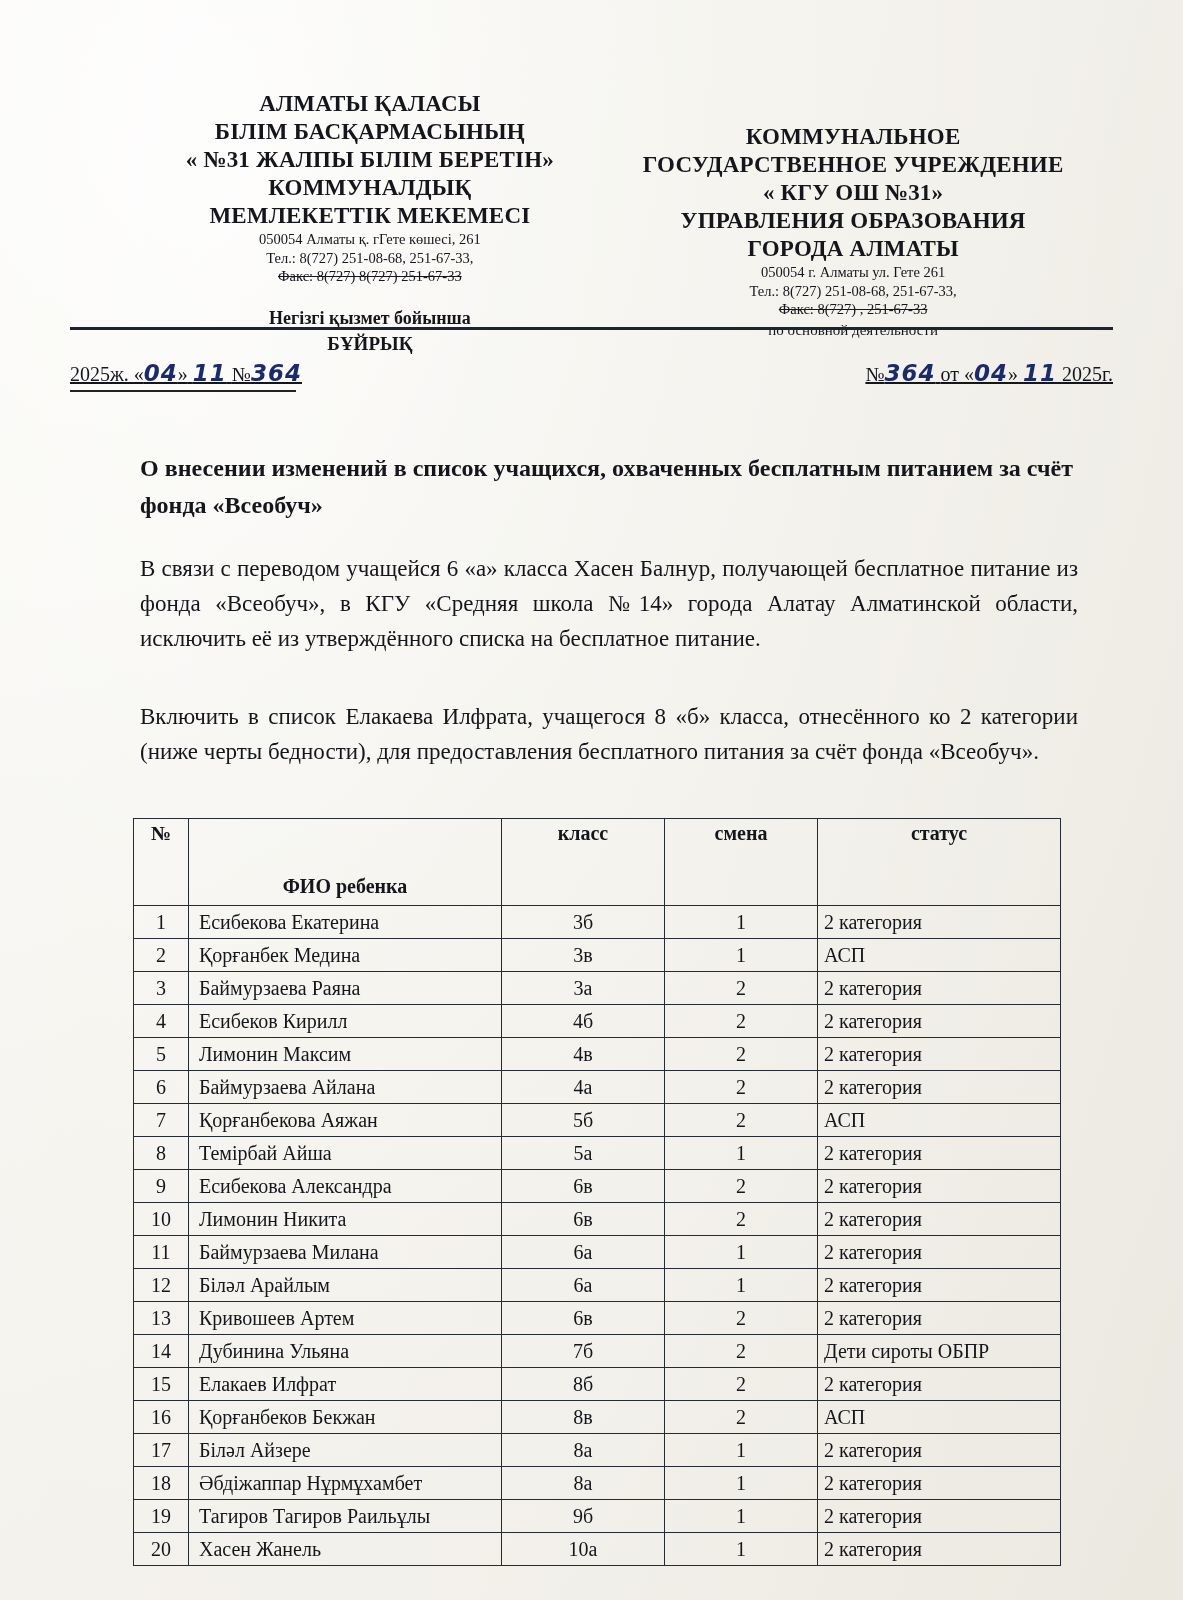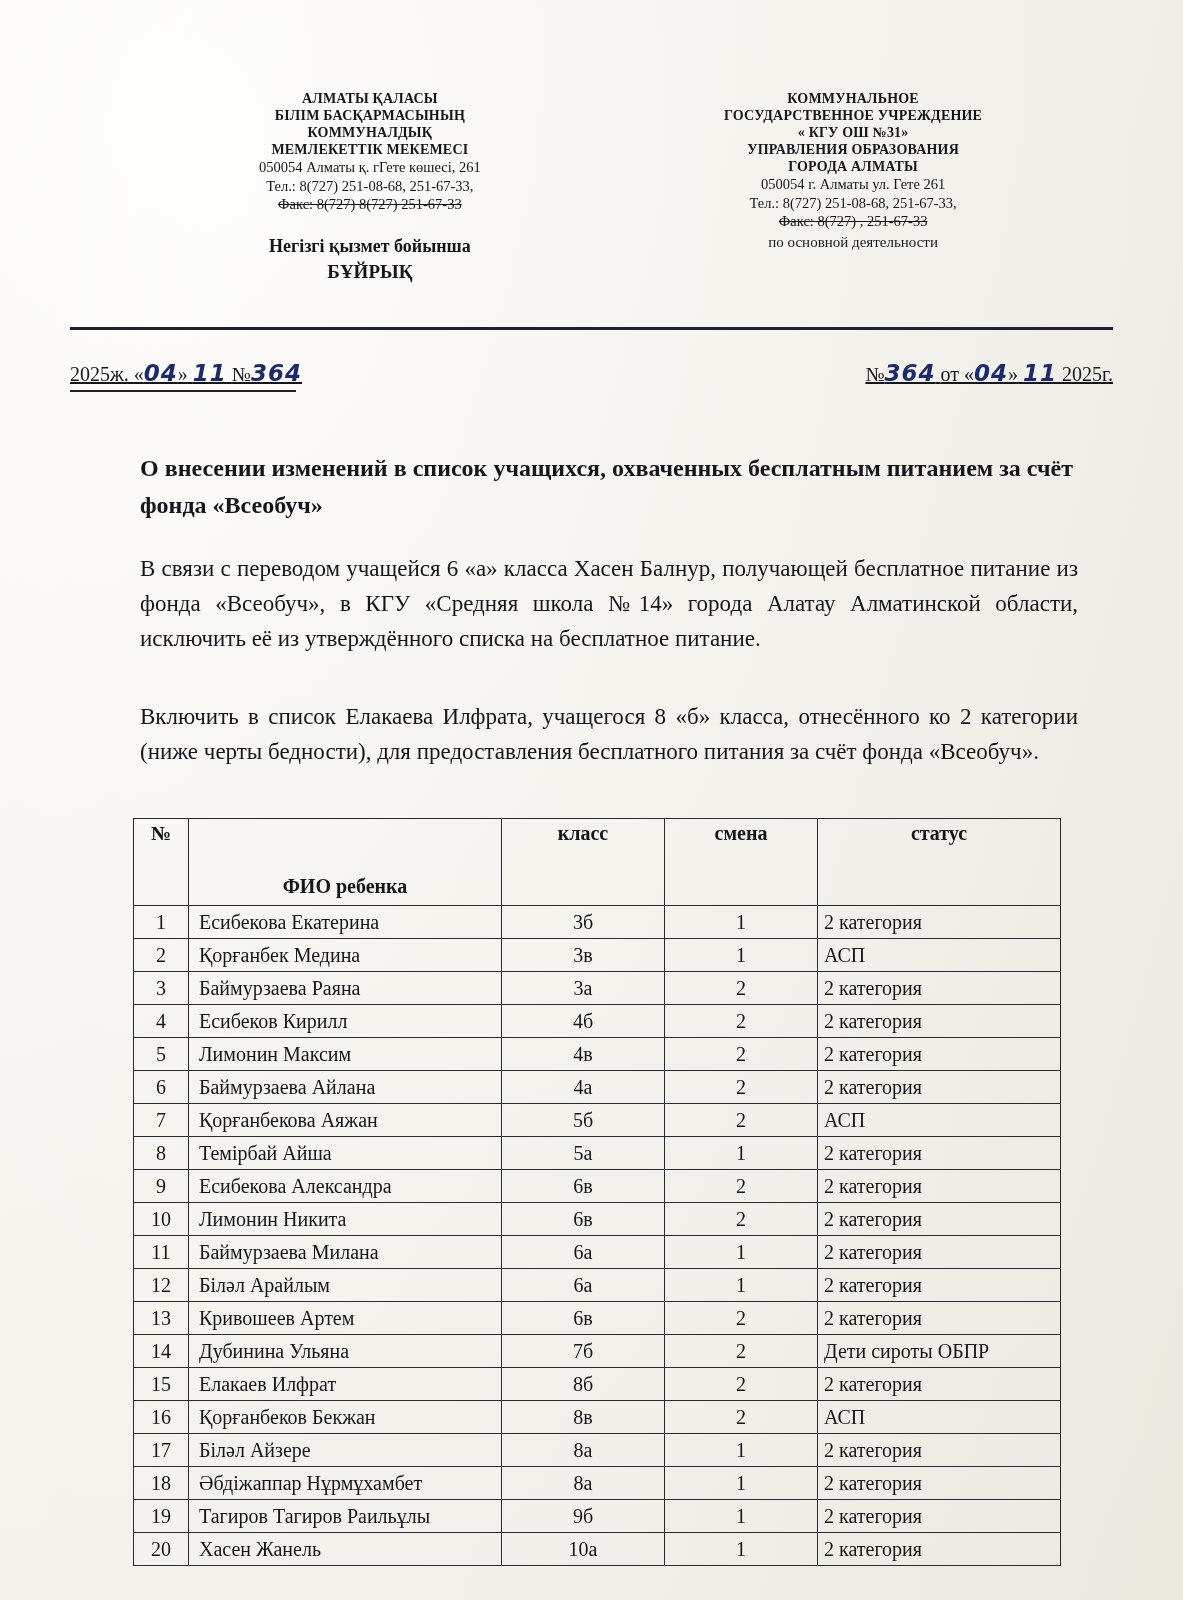--- a/index.html
+++ b/index.html
@@ -36,24 +36,24 @@
     right: 70px;
     display: flex;
     justify-content: space-between;
   }
   .hdr-col {
     width: 46%;
     text-align: center;
     line-height: 1.22;
   }
   .hdr-col.left { margin-left: 60px; }
-  .hdr-col.right { margin-right: 20px; }
+  .hdr-col.right { margin-right: 20px; margin-top: 33px; }
   .hdr-strong {
     font-weight: bold;
-    font-size: 14px;
+    font-size: 23px;
     letter-spacing: 0.2px;
   }
   .hdr-small {
     font-size: 14.5px;
     line-height: 1.28;
   }
   .hdr-strike {
     text-decoration: line-through;
     text-decoration-thickness: 1px;
     text-align: center;
@@ -185,20 +185,21 @@
 <body>
 
 <div class="page">
   <div class="scan-tint"></div>
 
   <div class="header">
 
     <div class="hdr-col left">
       <div class="hdr-strong">АЛМАТЫ ҚАЛАСЫ</div>
       <div class="hdr-strong">БІЛІМ БАСҚАРМАСЫНЫҢ</div>
+      <div class="hdr-strong">« №31 ЖАЛПЫ БІЛІМ БЕРЕТІН»</div>
       <div class="hdr-strong">КОММУНАЛДЫҚ</div>
       <div class="hdr-strong">МЕМЛЕКЕТТІК МЕКЕМЕСІ</div>
       <div class="hdr-small">050054 Алматы қ. гГете көшесі, 261</div>
       <div class="hdr-small">Тел.: 8(727) 251-08-68, 251-67-33,</div>
       <div class="hdr-small hdr-strike">Факс: 8(727) 8(727)  251-67-33</div>
       <div class="hdr-mid">Негізгі қызмет бойынша</div>
       <div class="hdr-order">БҰЙРЫҚ</div>
     </div>
 
     <div class="hdr-col right">

